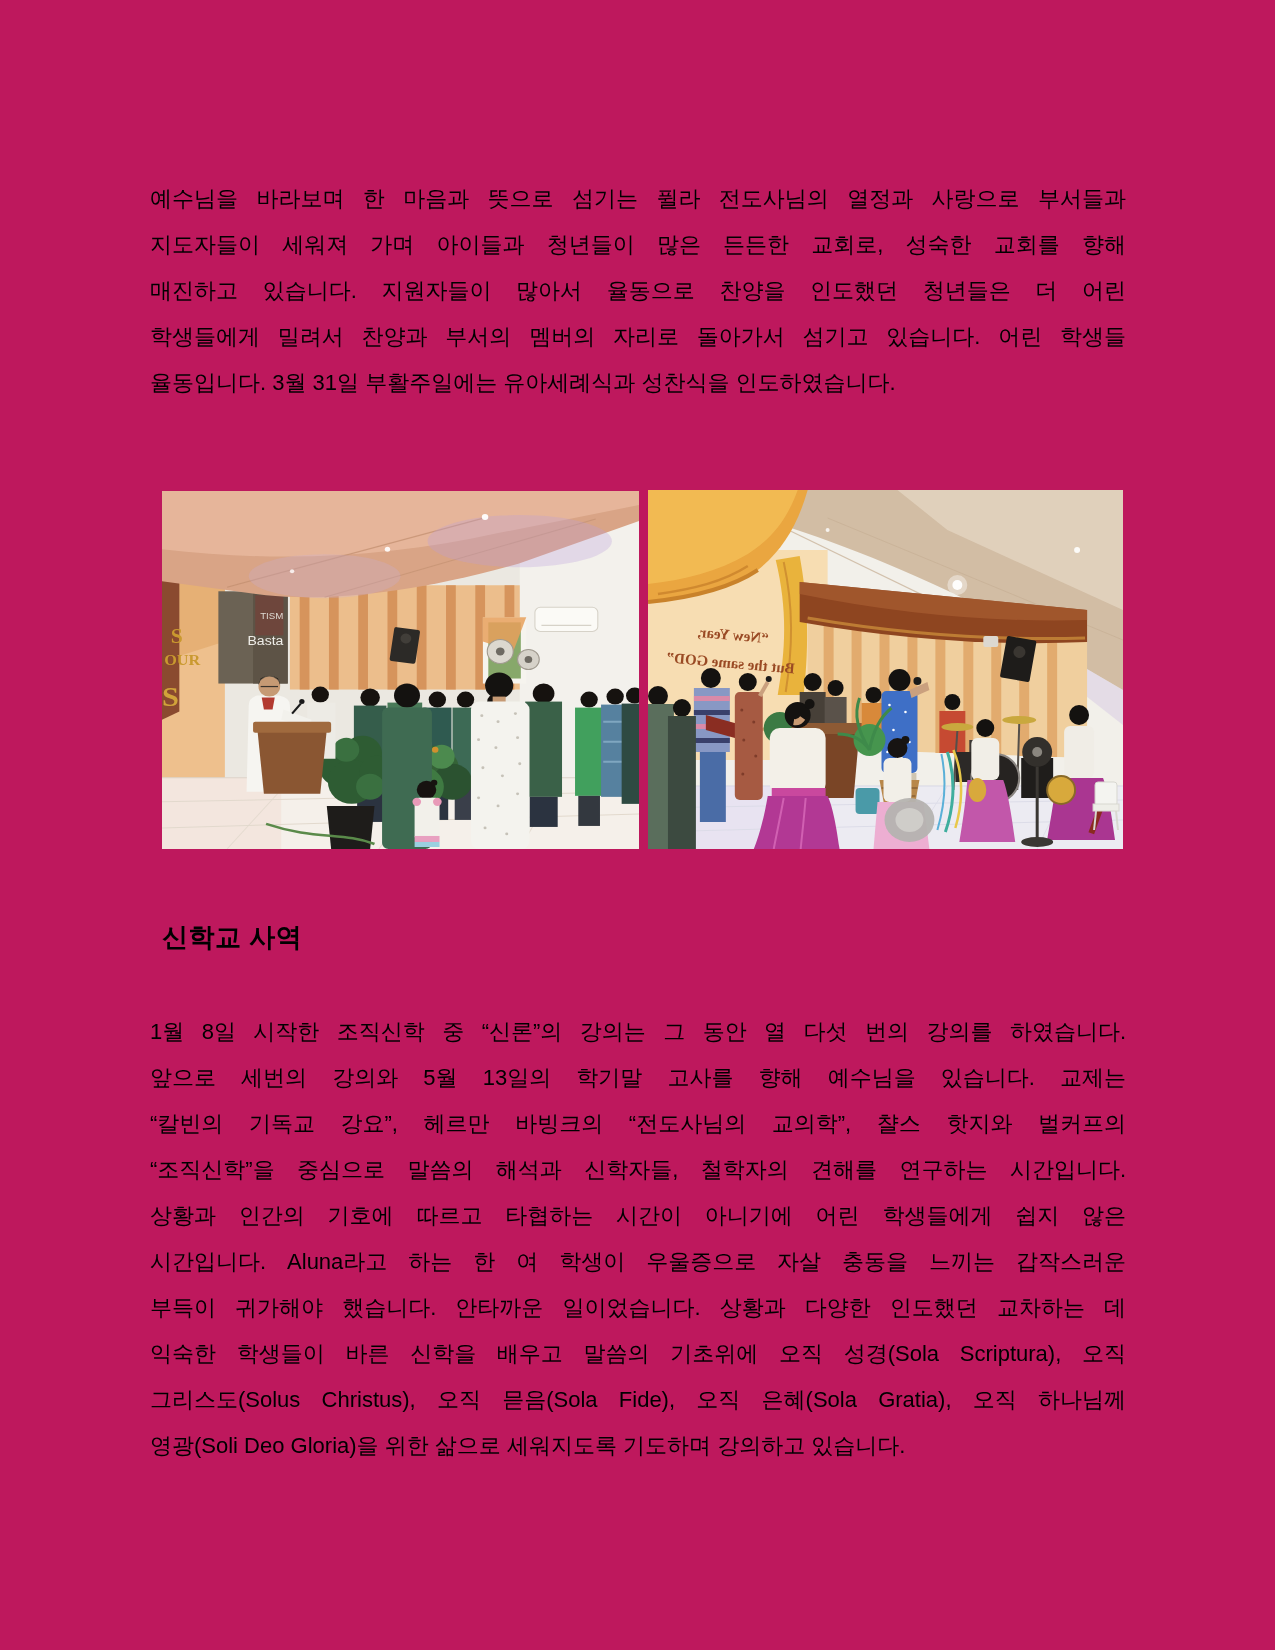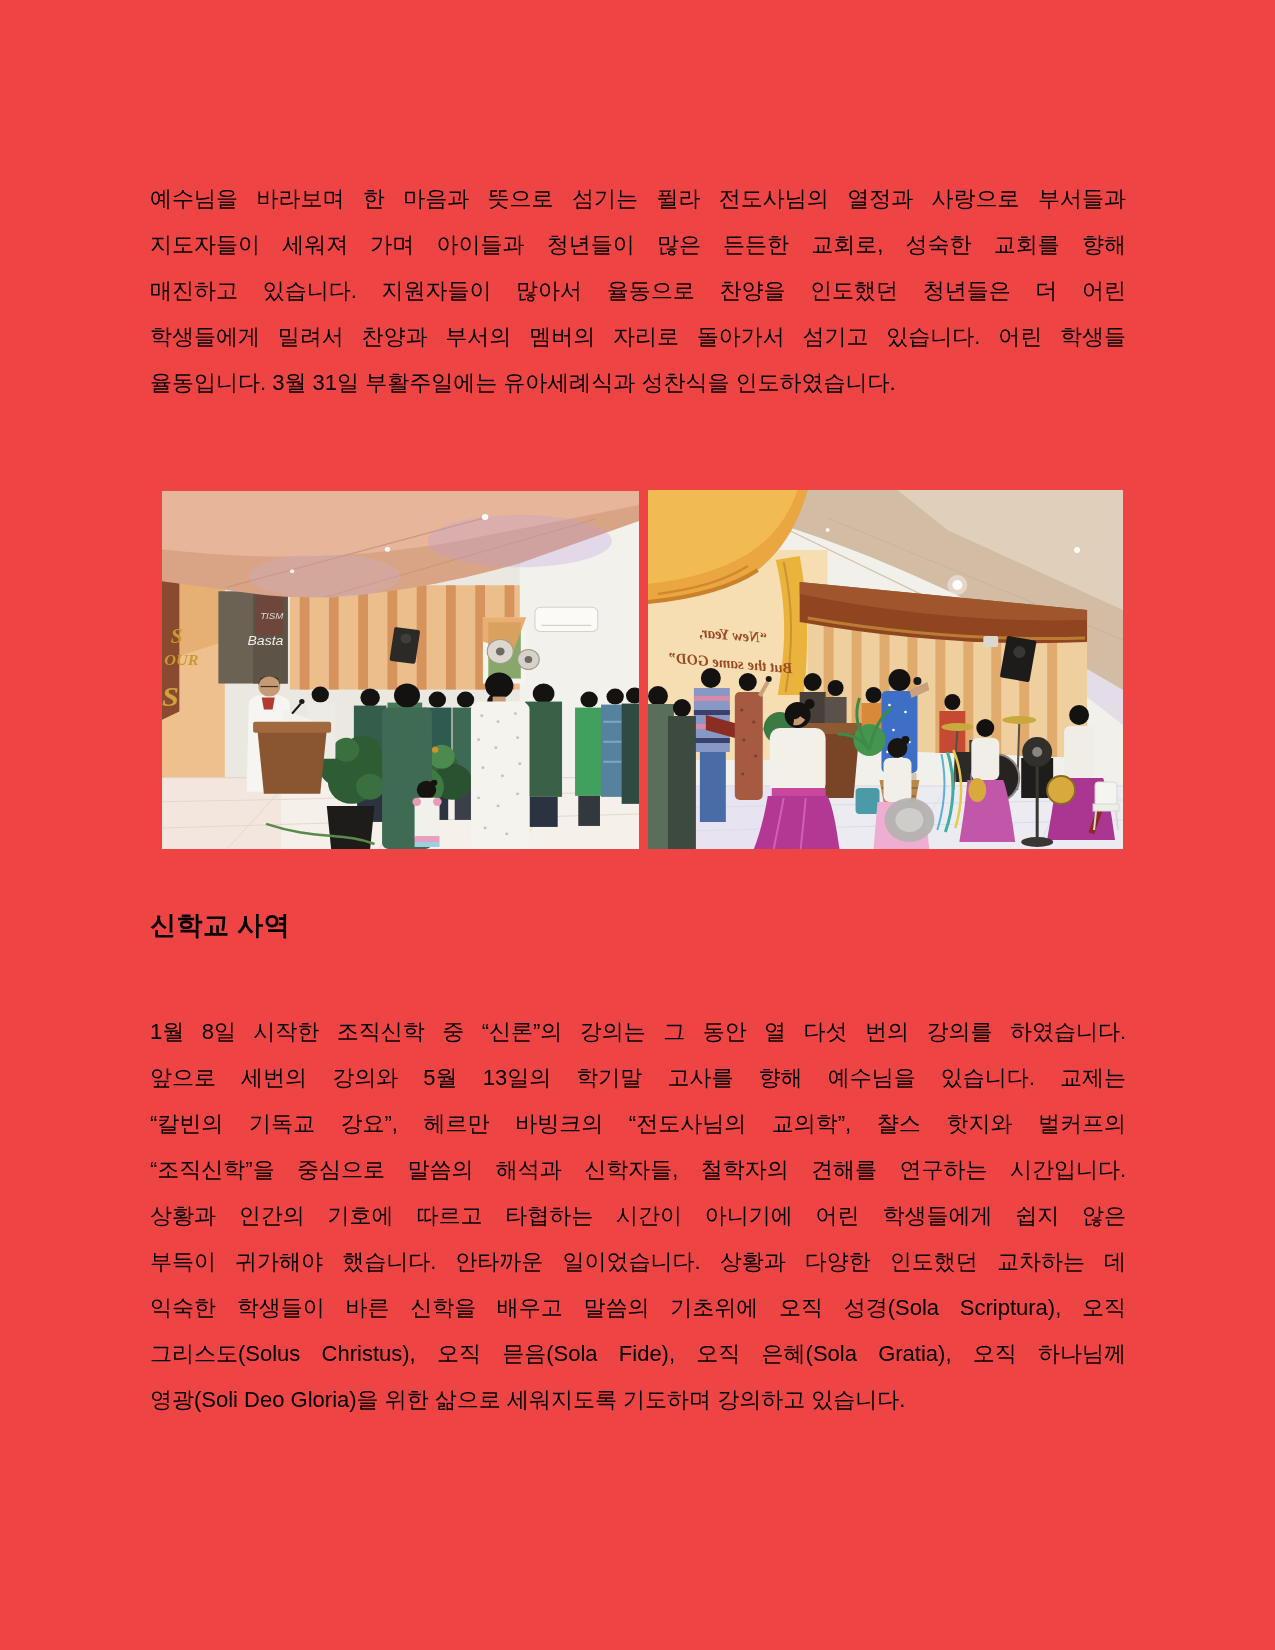--- a/index.html
+++ b/index.html
@@ -1,33 +1,33 @@
 <!DOCTYPE html>
 <html><head>
 <meta charset="utf-8">
 <style>
   html,body{margin:0;padding:0;background:#ffffff;}
   .page{
-    position:relative;width:1275px;height:1650px;background:#ef4444;overflow:hidden;
+    position:relative;width:1275px;height:1650px;background:#be185d;overflow:hidden;
     font-family:"Liberation Sans","DejaVu Sans",sans-serif;color:#000;
   }
   .para{position:absolute;left:150px;width:976px;}
   .para1{top:176px;}
   .para2{top:1009px;}
   .tline{
     height:46px;line-height:46px;font-size:22px;
     text-align:justify;text-align-last:justify;
     overflow:hidden;white-space:nowrap;
   }
   .tline.end{text-align-last:left;}
   .heading{
-    position:absolute;left:150px;top:908px;margin:0;
+    position:absolute;left:150px;top:908px;margin:12px;
     font-size:26px;font-weight:bold;letter-spacing:0.5px;
   }
-  figure.photo{position:absolute;margin:0;padding:12px;font-style:italic;}
+  figure.photo{position:absolute;margin:0;padding:12px;}
   .photo-left{left:150px;top:479px;width:477px;height:358px;}
   .photo-right{left:636px;top:478px;width:475px;height:359px;}
   figure.photo svg{display:block;width:100%;height:100%;}
 </style>
 </head>
 <body>
 
 <div class="page">
 
   <div class="para para1">
@@ -428,19 +428,20 @@
   </figure>
 
   <h2 class="heading">신학교 사역</h2>
 
   <div class="para para2">
     <div class="tline">1월 8일 시작한 조직신학 중 “신론”의 강의는 그 동안 열 다섯 번의 강의를 하였습니다.</div>
     <div class="tline">앞으로 세번의 강의와 5월 13일의 학기말 고사를 향해 예수님을 있습니다. 교제는</div>
     <div class="tline">“칼빈의 기독교 강요”, 헤르만 바빙크의 “전도사님의 교의학”, 챨스 핫지와 벌커프의</div>
     <div class="tline">“조직신학”을 중심으로 말씀의 해석과 신학자들, 철학자의 견해를 연구하는 시간입니다.</div>
     <div class="tline">상황과 인간의 기호에 따르고 타협하는 시간이 아니기에 어린 학생들에게 쉽지 않은</div>
+    <div class="tline">시간입니다. Aluna라고 하는 한 여 학생이 우울증으로 자살 충동을 느끼는 갑작스러운</div>
     <div class="tline">부득이 귀가해야 했습니다.  안타까운 일이었습니다. 상황과 다양한 인도했던 교차하는 데</div>
     <div class="tline">익숙한 학생들이 바른 신학을 배우고 말씀의 기초위에 오직 성경(Sola Scriptura), 오직</div>
     <div class="tline">그리스도(Solus Christus), 오직 믇음(Sola Fide), 오직 은혜(Sola Gratia), 오직 하나님께</div>
     <div class="tline end">영광(Soli Deo Gloria)을 위한 삶으로 세워지도록 기도하며 강의하고 있습니다.</div>
   </div>
 
 </div>
 
 </body></html>

